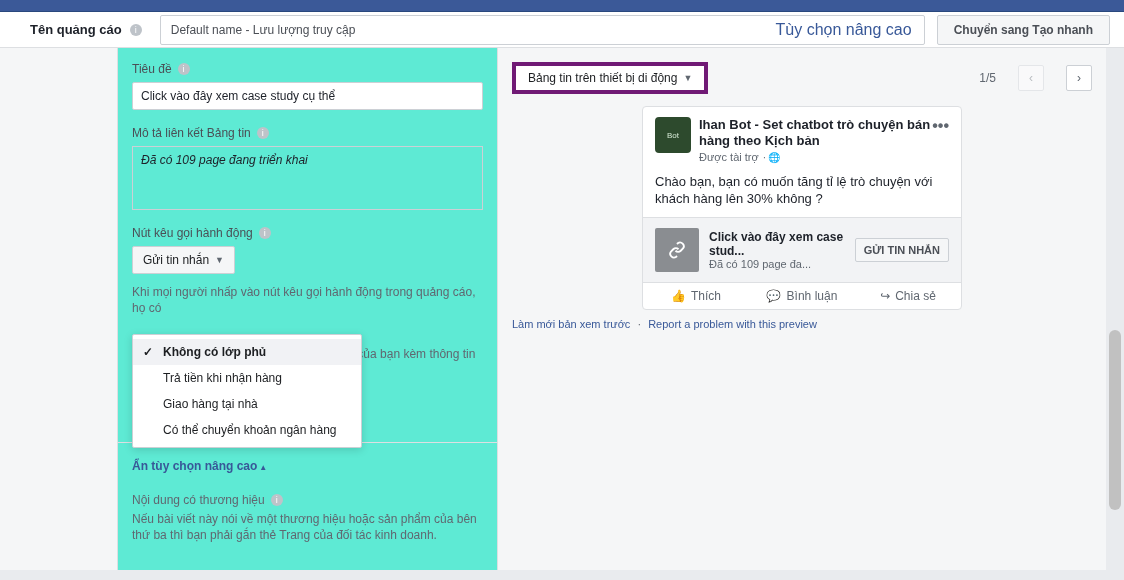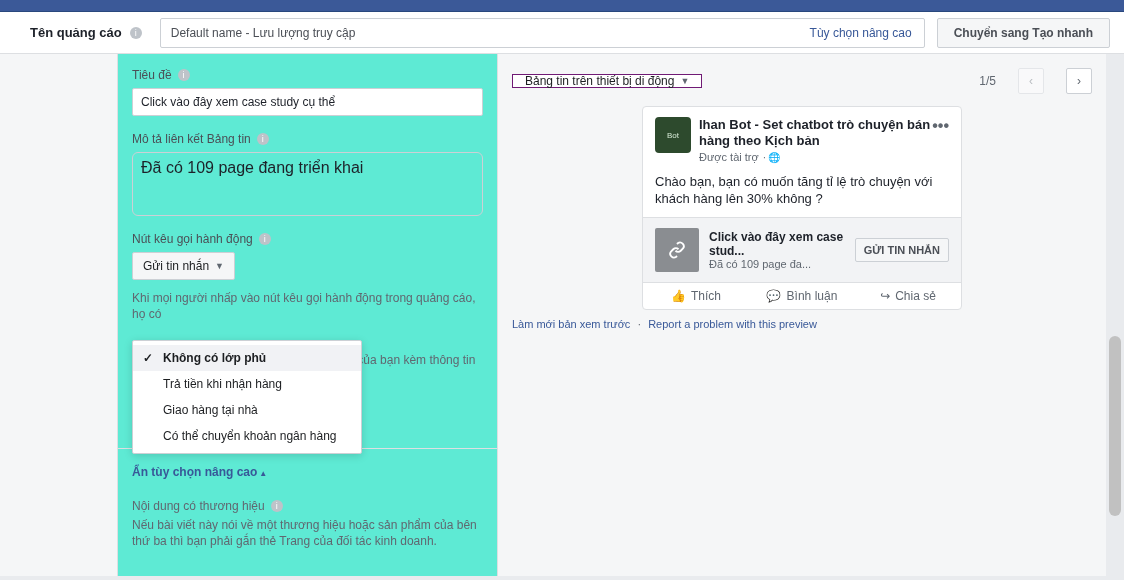--- a/index.html
+++ b/index.html
@@ -1,49 +1,49 @@
 <!DOCTYPE html>
 <html><head>
 <meta charset="utf-8">
 <style>
 * { box-sizing: border-box; margin: 0; padding: 0; }
 body { font-family: Helvetica, Arial, sans-serif; font-size: 12px; color: #1c1e21; background: #e9ebee; width: 1124px; height: 580px; overflow: hidden; }
 .topbar { height: 12px; background: #3b5998; border-bottom: 1px solid #29487d; }
-.header-row { height: 42px; background: #fff; border-bottom: 1px solid #dddfe2; display: flex; align-items: center; padding: 0 14px 0 30px; }
+.header-row { height: 36px; background: #fff; border-bottom: 1px solid #dddfe2; display: flex; align-items: center; padding: 0 14px 0 30px; }
 .header-label { color: #1d2129; font-weight: bold; font-size: 13px; margin-right: 6px; }
 .info-icon { width: 12px; height: 12px; border-radius: 50%; background: #bec3c9; color: #fff; font-size: 9px; display: inline-flex; align-items: center; justify-content: center; margin-left: 2px; }
 .name-input { flex: 1; margin-left: 18px; height: 30px; border: 1px solid #ccd0d5; border-radius: 2px; display: flex; align-items: center; background: #fff; }
 .name-input input { flex: 1; border: none; padding: 0 10px; font-size: 12px; outline: none; color: #4b4f56; }
-.adv-link { color: #385898; font-size: 12px; padding: 0 12px; cursor: pointer; }
+.adv-link { color: #385898; font-size: 16px; padding: 0 12px; cursor: pointer; }
 .quick-btn { margin-left: 12px; height: 30px; padding: 0 16px; background: #f5f6f7; border: 1px solid #ccd0d5; border-radius: 2px; font-size: 12px; color: #4b4f56; font-weight: bold; cursor: pointer; }
 .main { display: flex; height: 522px; }
 .left-gutter { width: 118px; background: #f5f6f7; border-right: 1px solid #dddfe2; }
 .form-col { width: 380px; background: #5eead4; padding: 14px 14px 0 14px; overflow: hidden; border-right: 1px solid #dddfe2; position: relative; }
 .field-label { font-size: 12px; color: #4b4f56; margin-bottom: 6px; display: flex; align-items: center; }
 .field-label span { margin-right: 4px; }
 .text-input { width: 100%; border: 1px solid #ccd0d5; border-radius: 2px; padding: 6px 8px; font-size: 12px; margin-bottom: 16px; color: #1d2129; }
-.textarea { width: 100%; border: 1px solid #ccd0d5; border-radius: 6px; padding: 6px 8px; font-size: 16px; height: 64px; margin-bottom: 16px; color: #1d2129; }
+.textarea { width: 100%; border: 1px solid #ccd0d5; border-radius: 0; padding: 6px 8px; font-size: 12px; height: 64px; margin-bottom: 16px; color: #1d2129; font-style: italic; }
 .dd-btn { height: 28px; padding: 0 10px; background: #f5f6f7; border: 1px solid #ccd0d5; border-radius: 2px; font-size: 12px; display: inline-flex; align-items: center; cursor: pointer; }
 .caret { margin-left: 6px; font-size: 9px; color: #606770; }
 .help-text { color: #606770; font-size: 12px; line-height: 16px; margin: 10px 0 14px 0; }
 .overlay-dd { height: 28px; padding: 0 10px; background: #f5f6f7; border: 1px solid #ccd0d5; border-radius: 2px; font-size: 12px; display: inline-flex; align-items: center; cursor: pointer; margin-bottom: 22px; }
 .hr { border: none; border-top: 1px solid #dddfe2; margin: 0 -14px 16px -14px; }
 .hide-link { color: #385898; font-size: 12px; font-weight: bold; cursor: pointer; }
 .hide-link .up { font-size: 8px; margin-left: 2px; }
 .sub-section { margin-top: 20px; }
 .sub-title { color: #606770; font-size: 12px; display: flex; align-items: center; margin-bottom: 4px; }
 .sub-title span:first-child { margin-right: 4px; }
 .sub-desc { color: #606770; font-size: 12px; line-height: 16px; }
 .dropdown-popup { position: absolute; top: 286px; left: 14px; width: 230px; background: #fff; border: 1px solid #ccd0d5; border-radius: 2px; box-shadow: 0 2px 8px rgba(0,0,0,0.15); z-index: 10; padding: 4px 0; }
 .dropdown-popup .item { padding: 6px 10px 6px 30px; font-size: 12px; cursor: pointer; position: relative; }
 .dropdown-popup .item.sel { background: #f1f2f5; font-weight: bold; }
 .dropdown-popup .item.sel::before { content: "✓"; position: absolute; left: 10px; }
 .preview-col { flex: 1; background: #f5f6f7; padding: 14px 14px 0 14px; position: relative; }
 .preview-header { display: flex; align-items: center; justify-content: space-between; margin-bottom: 12px; }
-.device-dd { height: 14px; padding: 0 12px; background: #fff; border: 1px solid #701a75; border-radius: 0; font-size: 12px; display: flex; align-items: center; cursor: pointer; }
+.device-dd { height: 32px; padding: 0 12px; background: #fff; border: 4px solid #701a75; border-radius: 0; font-size: 12px; display: flex; align-items: center; cursor: pointer; }
 .nav-group { display: flex; align-items: center; gap: 22px; }
 .nav-count { font-size: 12px; color: #606770; }
 .nav-btn { width: 26px; height: 26px; border: 1px solid #ccd0d5; border-radius: 2px; background: #fff; display: flex; align-items: center; justify-content: center; cursor: pointer; color: #606770; }
 .nav-btn.dis { opacity: 0.4; cursor: default; }
 .preview-card { width: 320px; margin: 0 auto; background: #fff; border: 1px solid #dddfe2; border-radius: 4px; margin-top: 10px; }
 .card-head { display: flex; padding: 10px 12px 6px 12px; align-items: flex-start; }
 .avatar { width: 36px; height: 36px; border-radius: 4px; background: #2d4a2d; margin-right: 8px; flex-shrink: 0; display:flex; align-items:center; justify-content:center; color:#d4e8d4; font-size:8px; }
 .page-name { font-size: 13px; font-weight: bold; color: #1d2129; line-height: 16px; }
 .sponsored { font-size: 11px; color: #606770; display: flex; align-items: center; margin-top: 2px; }
 .globe { margin-left: 4px; font-size: 10px; }

